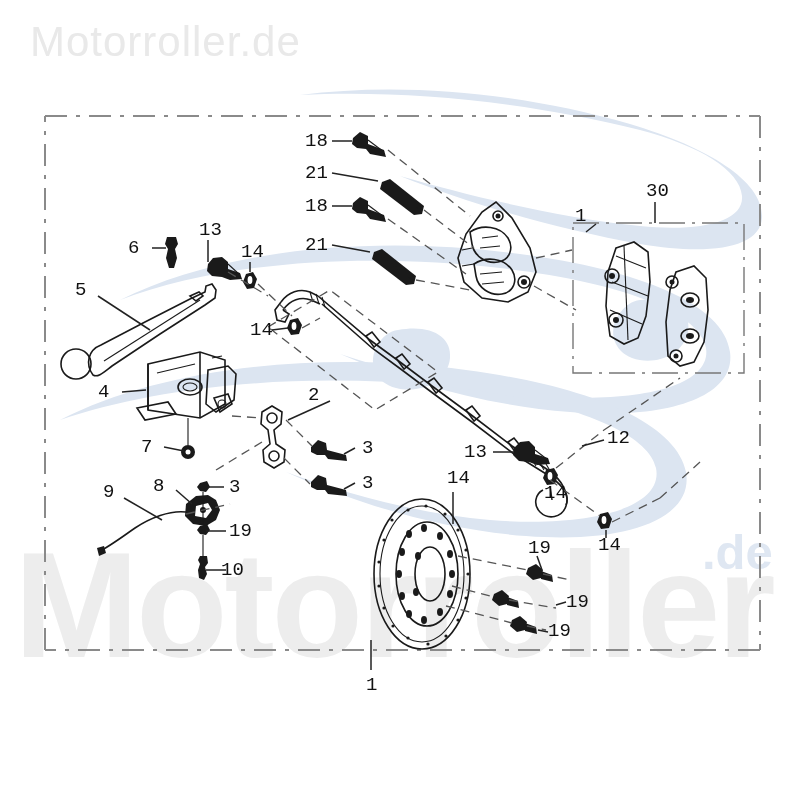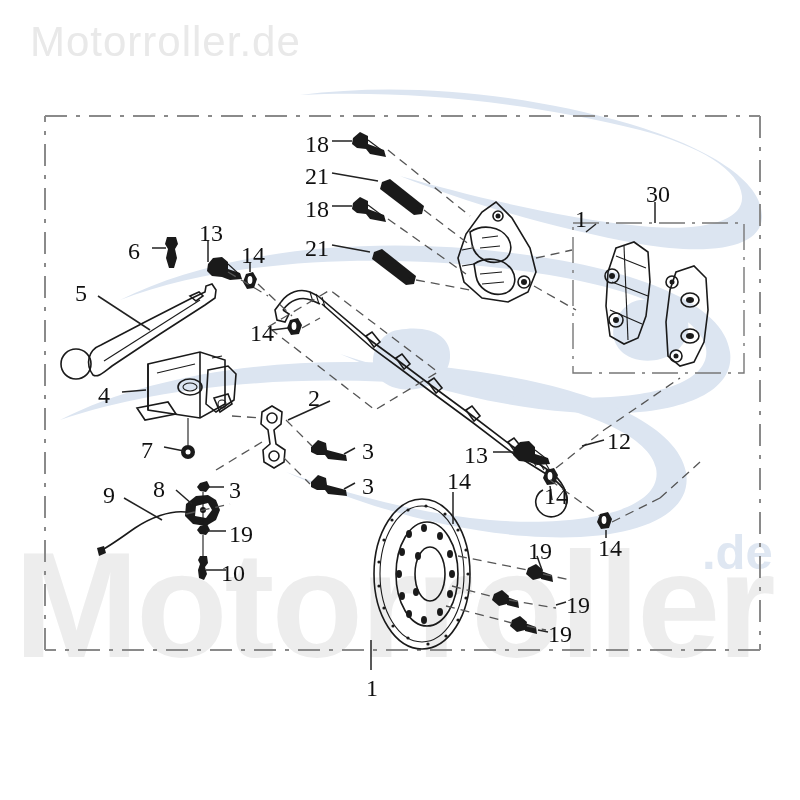--- a/index.html
+++ b/index.html
@@ -20,22 +20,22 @@
   .wm-de{
     position:absolute;left:702px;top:528px;
     font-family:Liberation Sans, sans-serif;
     font-size:49px;font-weight:bold;color:#dfe7f2;
     white-space:nowrap;user-select:none;line-height:1;
   }
   #logo-wm{position:absolute;left:0;top:0;width:800px;height:800px;}
   #art{position:absolute;left:0;top:0;width:800px;height:800px;}
   .lbl{
     position:absolute;
-    font-family:Liberation Serif, serif;
-    font-size:24px;color:#111;
+    font-family:Liberation Mono, monospace;
+    font-size:19px;color:#111;
     line-height:1;white-space:nowrap;user-select:none;
   }
 </style>
 </head>
 <body>
 
 <div id="root">
 
   <div class="wm-top">Motorroller.de</div>
 

